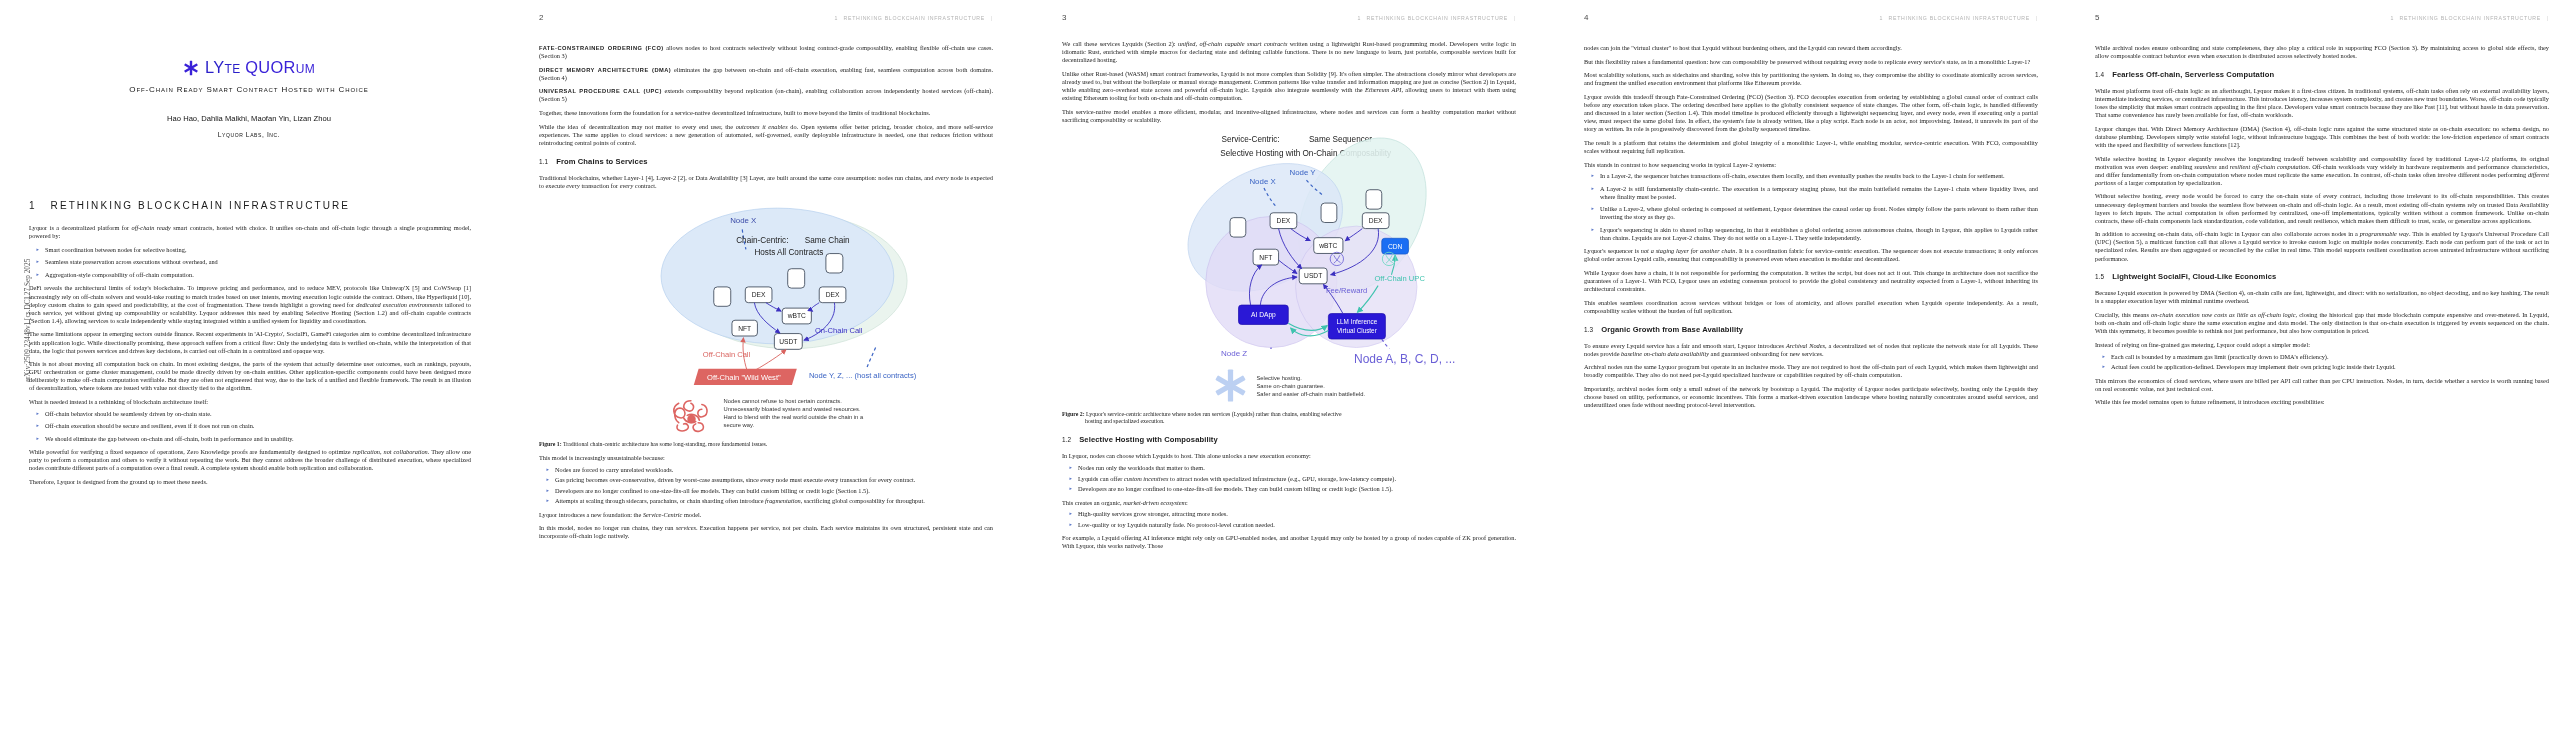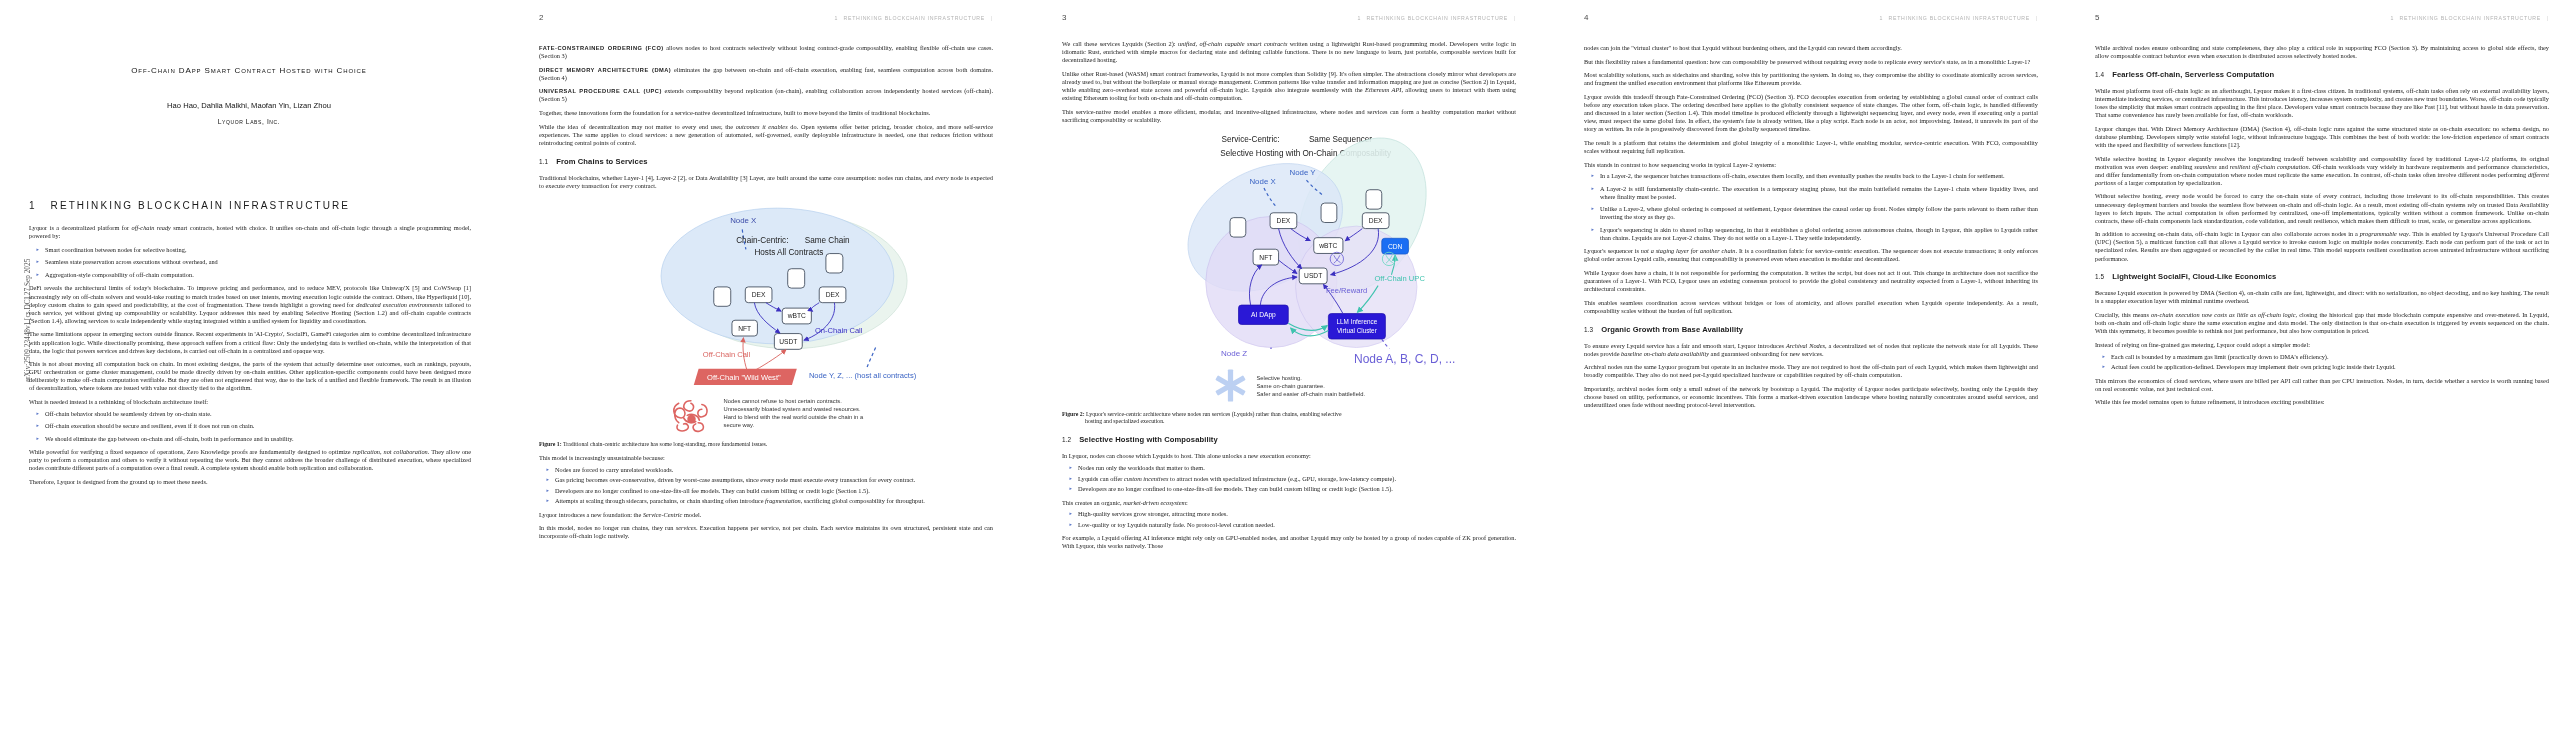--- a/index.html
+++ b/index.html
@@ -35,21 +35,21 @@
   ul.bul li:before{content:"\25B8";position:absolute;left:-8.5px;top:0;color:#5b77c8;font-size:4.9px;}
   ul.tight li{margin-bottom:2.4px;}
 
   .deftag{font-family:"Liberation Sans",sans-serif;font-weight:700;font-size:5.7px;letter-spacing:0.5px;text-transform:uppercase;}
 
   .title-block{position:absolute;left:0;right:0;top:58px;text-align:center;}
   .logoline{display:flex;align-items:center;justify-content:center;gap:6px;}
   .ast{width:16px;height:16px;display:block;}
   .brand{font-family:"Liberation Sans",sans-serif;font-size:16.4px;letter-spacing:0.3px;color:#3a22d8;}
   .subtitle{margin-top:8px;font-family:"Liberation Sans",sans-serif;font-size:8px;font-variant:small-caps;letter-spacing:0.9px;color:#111;}
-  .authors{margin-top:26px;font-family:"Liberation Sans",sans-serif;font-size:7.6px;color:#111;}
+  .authors{margin-top:20px;font-family:"Liberation Sans",sans-serif;font-size:7.6px;color:#111;}
   .affil{margin-top:8px;font-family:"Liberation Sans",sans-serif;font-size:6.7px;font-variant:small-caps;letter-spacing:0.6px;color:#111;}
 
   .arxiv{position:absolute;left:-52px;top:316px;width:158px;transform:rotate(-90deg);transform-origin:center;
     font-family:"Liberation Serif",serif;font-size:7.3px;color:#555;white-space:nowrap;text-align:center;}
 
   figure{margin:6px 0 0 0;}
   .figcap{font-size:5.8px;line-height:7.5px;text-align:justify;margin-top:5.5px;}
   .figcap b{font-weight:700;}
   .figcap .l2{display:block;padding-left:23px;}
 
@@ -58,21 +58,31 @@
 </style>
 </head>
 <body>
 
 <div id="sheet">
 
   <div class="page p1">
     <div class="arxiv">arXiv:2509.23448v1  [cs.DC]  27 Sep 2025</div>
 
     <div class="title-block">
-      <div class="subtitle">Off-Chain DApp Smart Contract Hosted with Choice</div>
+      <div class="logoline">
+        <svg class="ast" viewBox="0 0 24 24">
+          <g fill="#3a22d8">
+            <rect x="10.2" y="1" width="3.6" height="22" rx="0.6"></rect>
+            <rect x="10.2" y="1" width="3.6" height="22" rx="0.6" transform="rotate(60 12 12)"></rect>
+            <rect x="10.2" y="1" width="3.6" height="22" rx="0.6" transform="rotate(120 12 12)"></rect>
+          </g>
+        </svg>
+        <div class="brand"><span style="color:#2a1fc9;">LY</span><span style="font-size:12px;color:#2a1fc9;">TE</span><span style="color:#3a22d8;"> QUOR</span><span style="font-size:12px;color:#3a22d8;">UM</span></div>
+      </div>
+      <div class="subtitle">Off-Chain Ready Smart Contract Hosted with Choice</div>
       <div class="authors">Hao Hao, Dahlia Malkhi, Maofan Yin, Lizan Zhou</div>
       <div class="affil">Lyquor Labs, Inc.</div>
     </div>
 
     <div class="body" style="top:200px;">
       <h1 class="sec"><span class="n">1</span><span>RETHINKING BLOCKCHAIN INFRASTRUCTURE</span></h1>
 
       <p><span>Lyquor is a decentralized platform for </span><i>off-chain ready</i><span> smart contracts, hosted with choice. It unifies on-chain and off-chain logic through a single programming model, powered by:</span></p>
 
       <ul class="bul">

